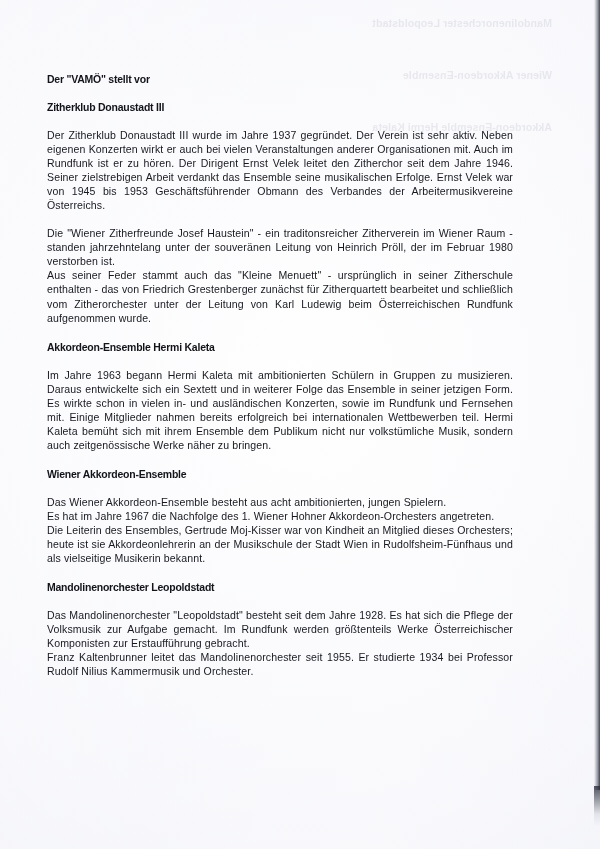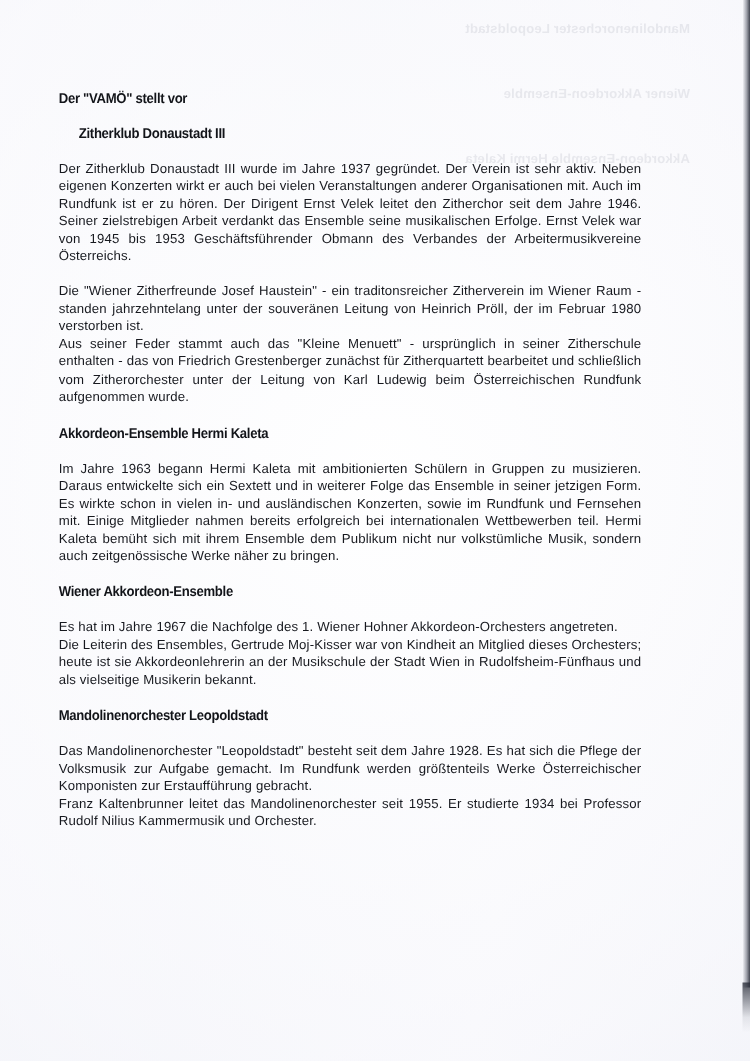--- a/index.html
+++ b/index.html
@@ -90,21 +90,21 @@
     line-height: 14.05px;
     letter-spacing: 0.12px;
     color: #17191f;
     margin: 0;
     text-align: justify;
     text-justify: inter-word;
   }
   .doc-para.nojust { text-align: left; }
   .blk { margin: 0; }
   .sp-title     { padding-top: 72px; }
-  .sp-afterlead { padding-top: 14px; margin-left: 16px; }
+  .sp-afterlead { padding-top: 14px; }
   .sp-head2para { padding-top: 14px; }
   .sp-para2head { padding-top: 15px; }
 </style>
 </head>
 <body>
 
 <div id="page">
 
   <div id="paper-texture"></div>
 
@@ -141,20 +141,21 @@
       <p class="doc-heading">Akkordeon-Ensemble Hermi Kaleta</p>
     </div>
     <div class="blk sp-head2para">
       <p class="doc-para">Im Jahre 1963 begann Hermi Kaleta mit ambitionierten Schülern in Gruppen zu musizieren. Daraus entwickelte sich ein Sextett und in weiterer Folge das Ensemble in seiner jetzigen Form. Es wirkte schon in vielen in- und ausländischen Konzerten, sowie im Rundfunk und Fernsehen mit. Einige Mitglieder nahmen bereits erfolgreich bei internationalen Wettbewerben teil. Hermi Kaleta bemüht sich mit ihrem Ensemble dem Publikum nicht nur volkstümliche Musik, sondern auch zeitgenössische Werke näher zu bringen.</p>
     </div>
 
     <div class="blk sp-para2head">
       <p class="doc-heading">Wiener Akkordeon-Ensemble</p>
     </div>
     <div class="blk sp-head2para">
+      <p class="doc-para nojust">Das Wiener Akkordeon-Ensemble besteht aus acht ambitionierten, jungen Spielern.</p>
       <p class="doc-para">Es hat im Jahre 1967 die Nachfolge des 1. Wiener Hohner Akkordeon-Orchesters angetreten.</p>
       <p class="doc-para">Die Leiterin des Ensembles, Gertrude Moj-Kisser war von Kindheit an Mitglied dieses Orchesters; heute ist sie Akkordeonlehrerin an der Musikschule der Stadt Wien in Rudolfsheim-Fünfhaus und als vielseitige Musikerin bekannt.</p>
     </div>
 
     <div class="blk sp-para2head">
       <p class="doc-heading">Mandolinenorchester Leopoldstadt</p>
     </div>
     <div class="blk sp-head2para">
       <p class="doc-para">Das Mandolinenorchester "Leopoldstadt" besteht seit dem Jahre 1928. Es hat sich die Pflege der Volksmusik zur Aufgabe gemacht. Im Rundfunk werden größtenteils Werke Österreichischer Komponisten zur Erstaufführung gebracht.</p>
       <p class="doc-para">Franz Kaltenbrunner leitet das Mandolinenorchester seit 1955. Er studierte 1934 bei Professor Rudolf Nilius Kammermusik und Orchester.</p>

